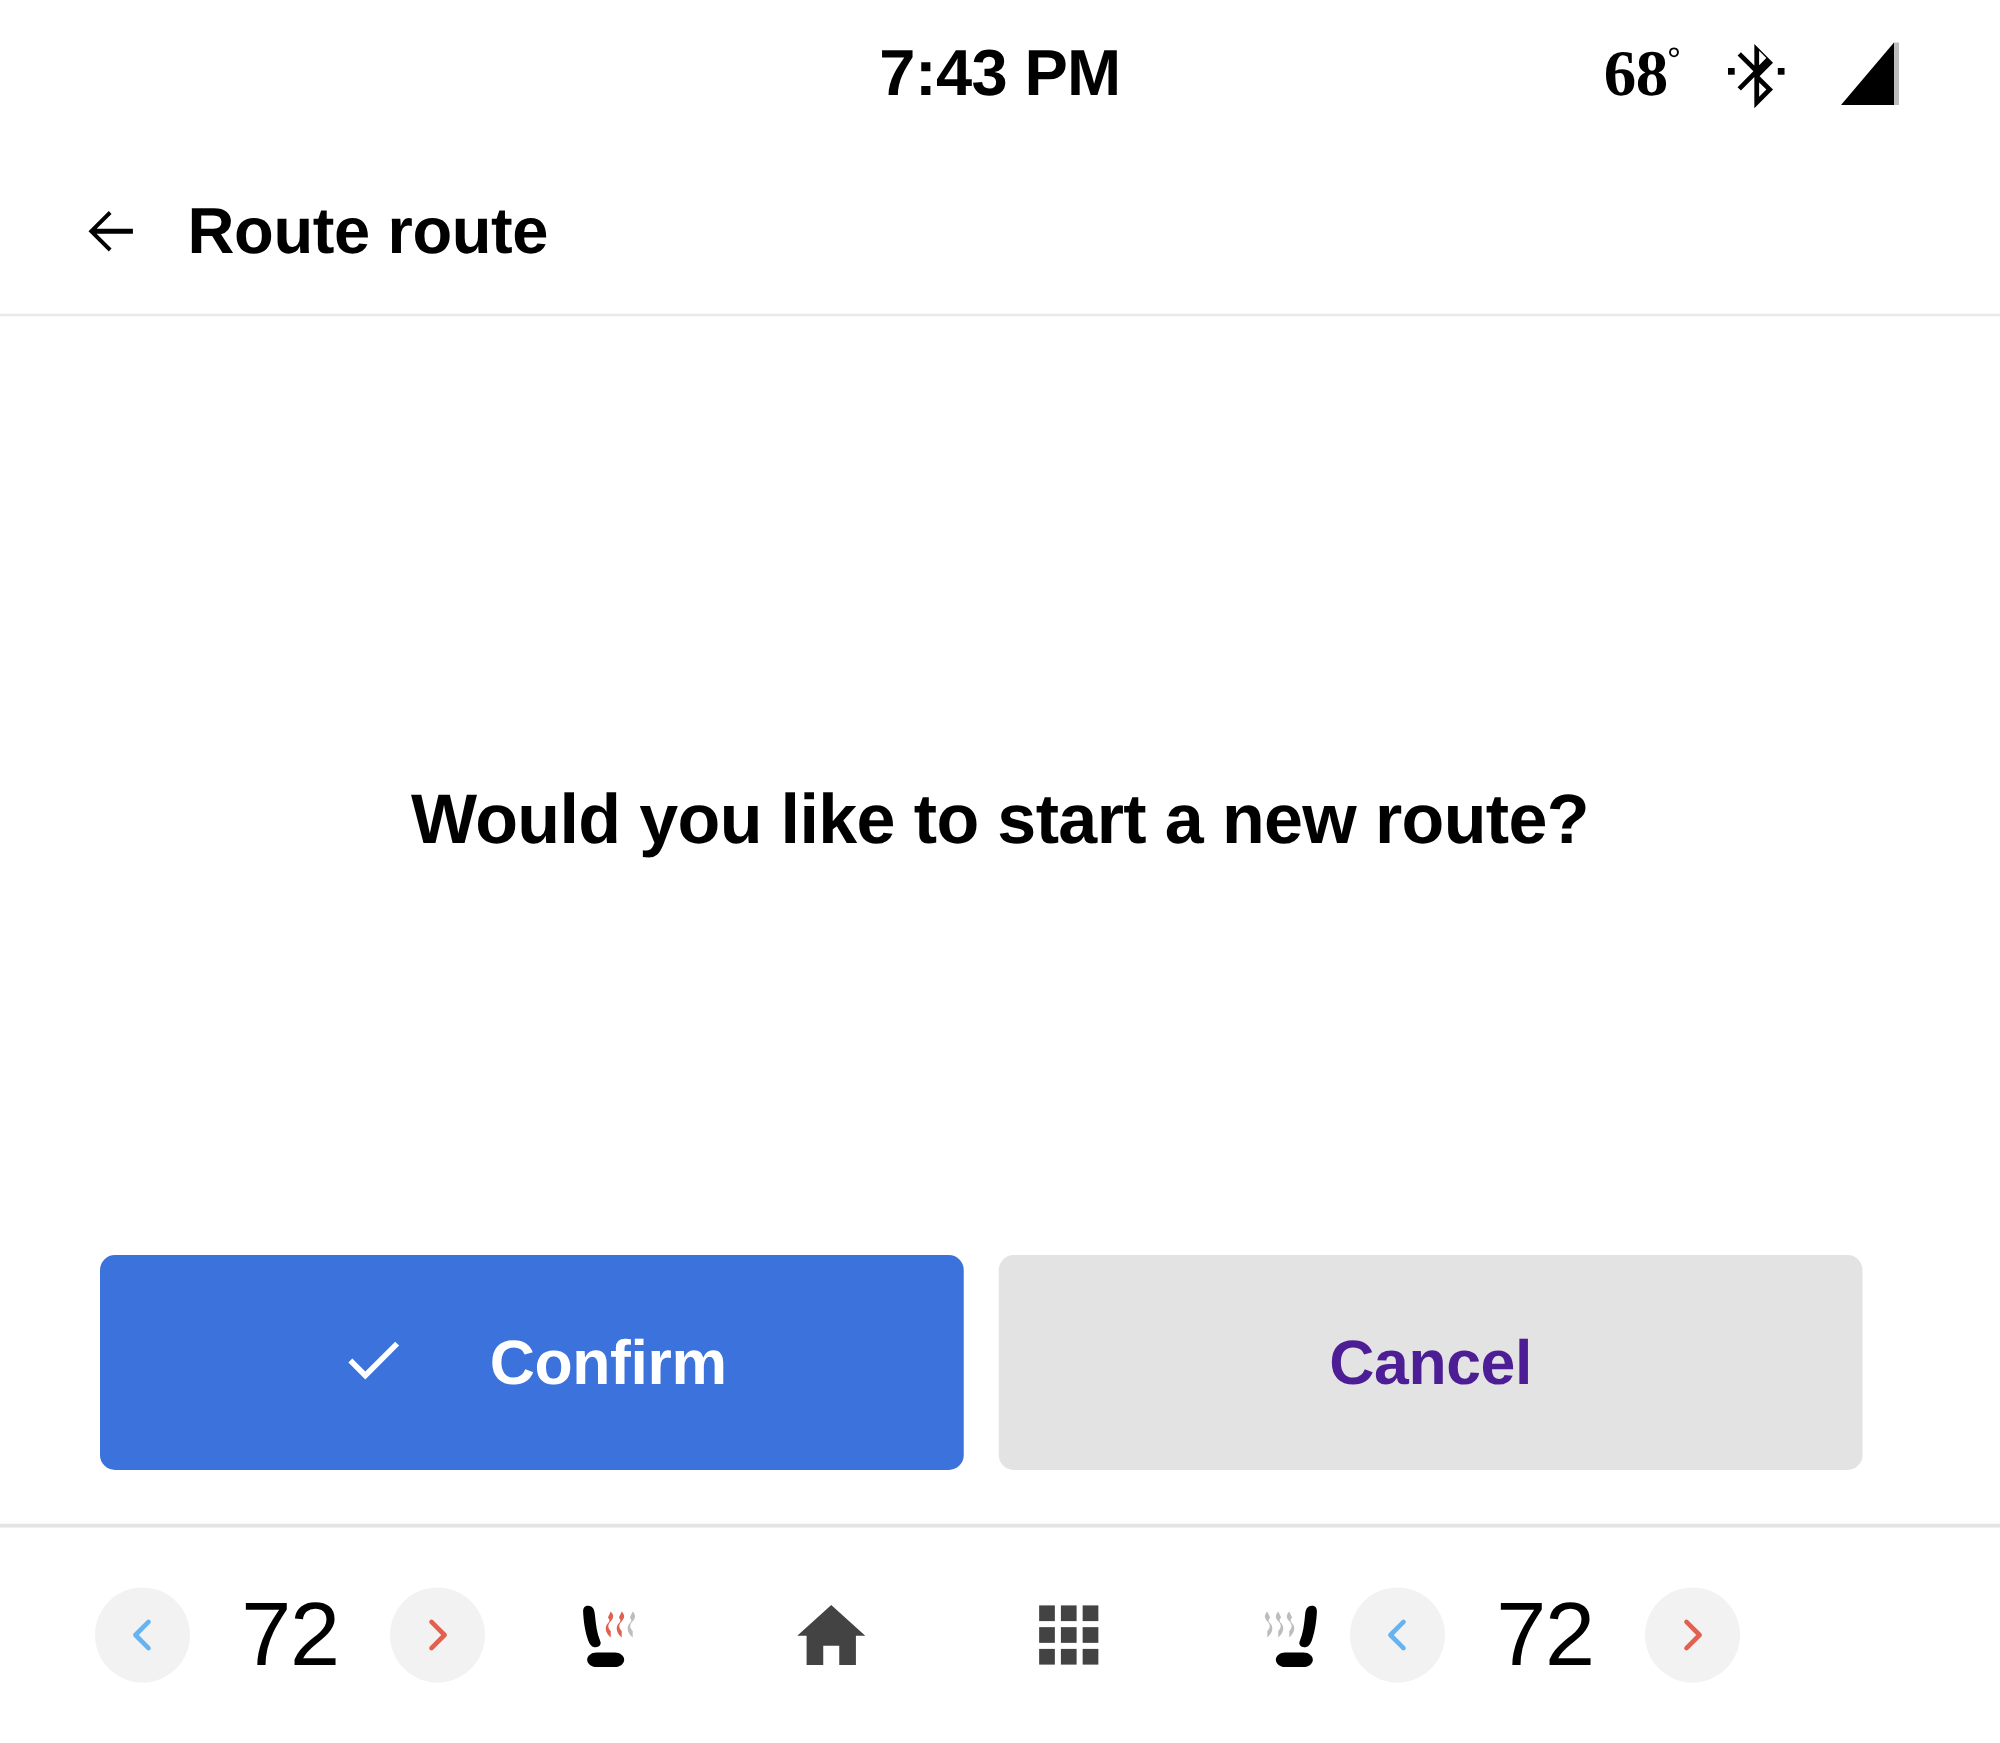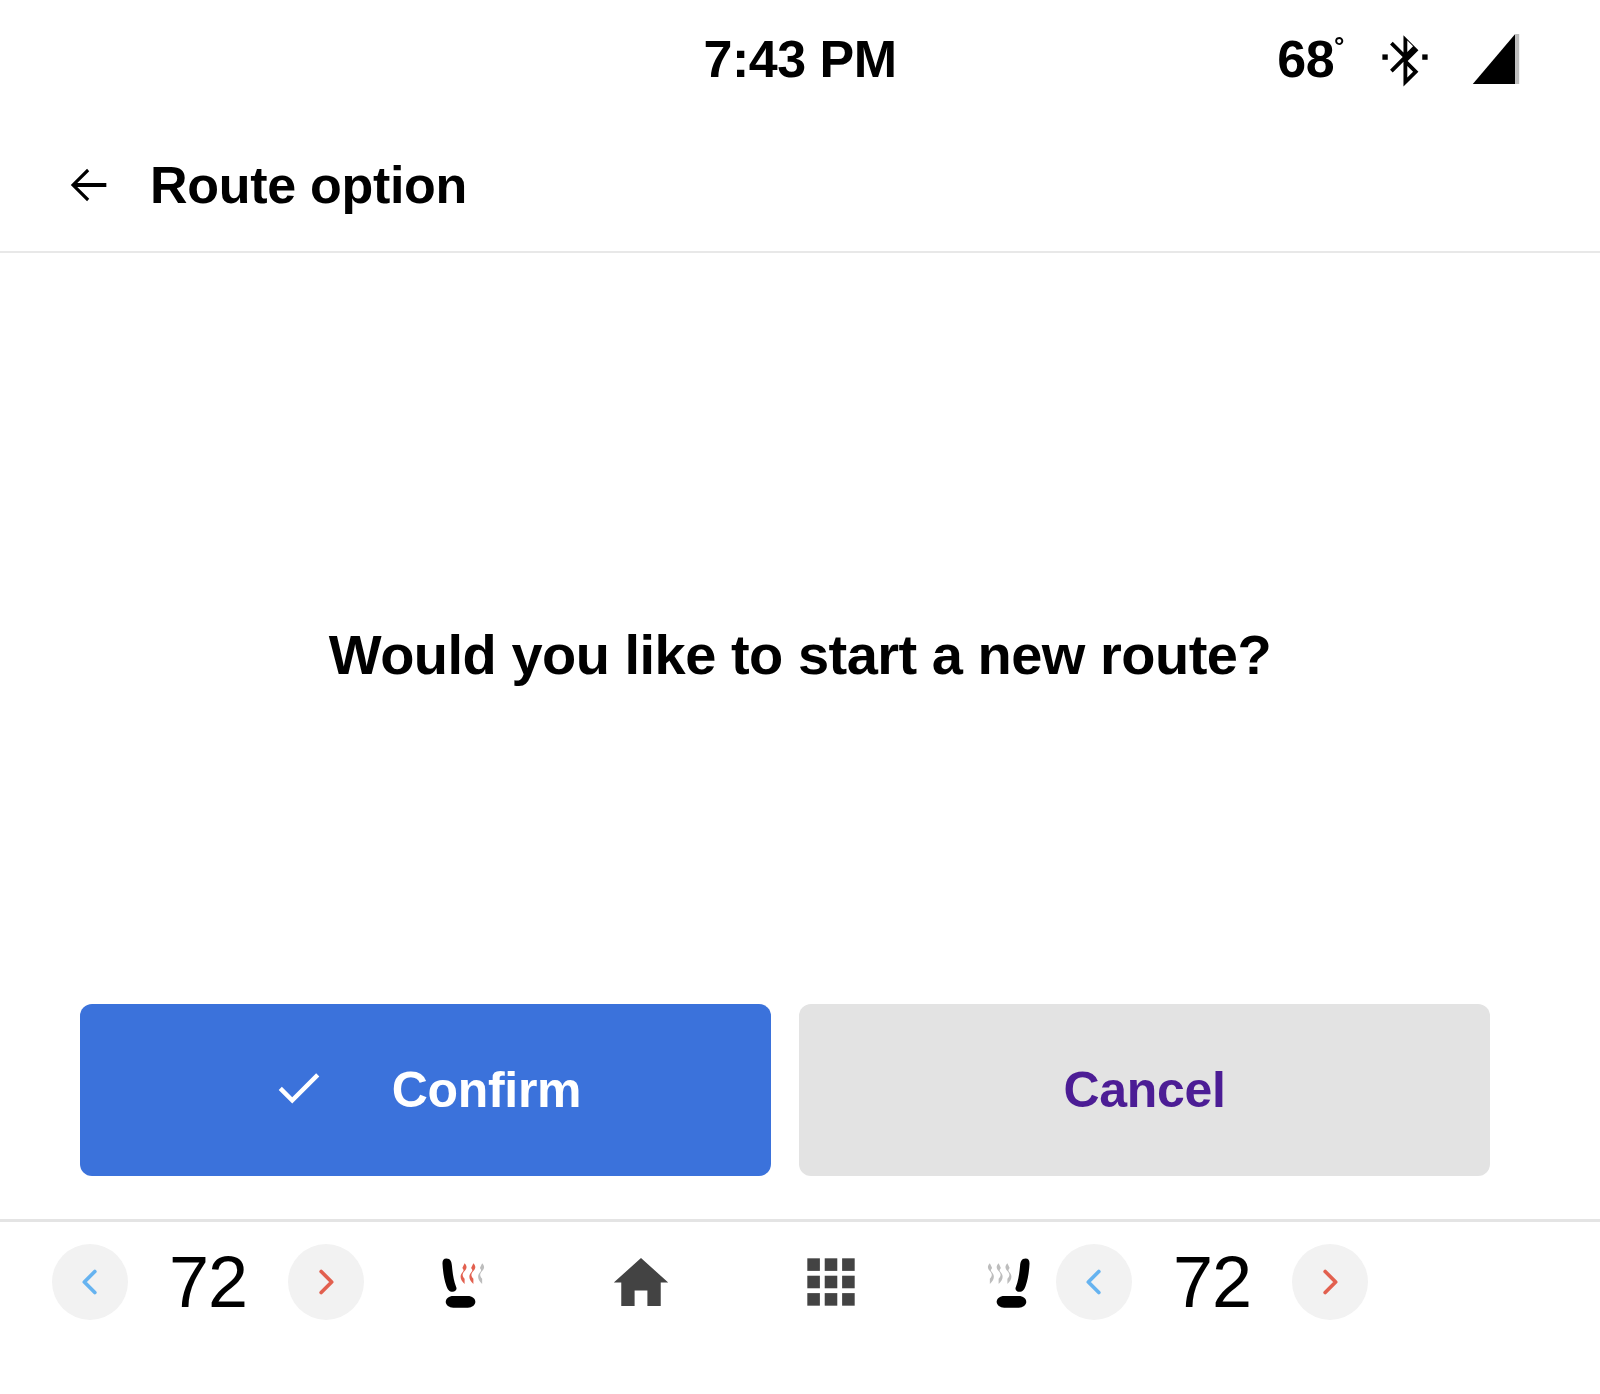--- a/index.html
+++ b/index.html
@@ -42,20 +42,21 @@
     display: flex;
     align-items: center;
     gap: 38px;
   }
   .status-temp {
     font-size: 52px;
     font-weight: 700;
     letter-spacing: -0.5px;
     display: flex;
     align-items: flex-start;
+    font-family: Liberation Serif, serif;
   }
   .status-temp .deg {
     font-size: 26px;
     font-weight: 700;
     line-height: 1;
     margin-top: 4px;
   }
   .bt-icon { width: 46px; height: 58px; display:block; }
   .signal-icon { width: 56px; height: 56px; display:block; }
 
@@ -149,25 +150,26 @@
   .divider-bottom {
     position: absolute;
     top: 1219px; left: 0;
     width: 1600px; height: 3px;
     background: #e4e4e4;
   }
 
   
   .climate-bar {
     position: absolute;
-    top: 1196px; left: 0;
+    top: 1222px; left: 0;
     width: 1420px;
     height: 172px;
     display: flex;
     align-items: center;
+    padding-left: 24px;
   }
   .temp-group {
     display: flex;
     align-items: center;
     gap: 20px;
   }
   .temp-group.left { margin-left: 52px; }
   .round-btn {
     width: 76px; height: 76px;
     border-radius: 50%;
@@ -237,21 +239,21 @@
 </div>
 
 <div class="app-bar">
   <div class="back-btn">
     <span>
       <svg viewBox="0 0 24 24" aria-hidden="true">
         <path d="M20 11.1 H6.6 L12.1 5.6 L11.1 4.5 L3.6 12 L11.1 19.5 L12.1 18.4 L6.6 12.9 H20 Z" fill="#000000"></path>
       </svg>
     </span>
   </div>
-  <div class="app-title">Route option</div>
+  <div class="app-title">Route route</div>
 </div>
 <div class="divider-top"></div>
 
 <div class="content">
   <div class="prompt">Would you like to start a new route?</div>
 
   <div class="button-row">
     <div class="btn btn-confirm">
       <span>
         <svg class="check" viewBox="0 0 24 24" aria-hidden="true">

